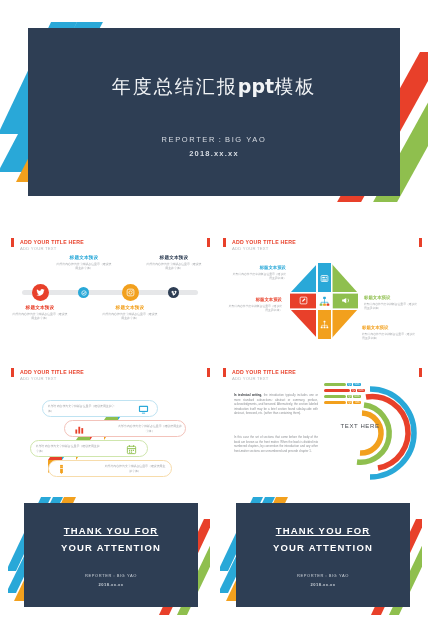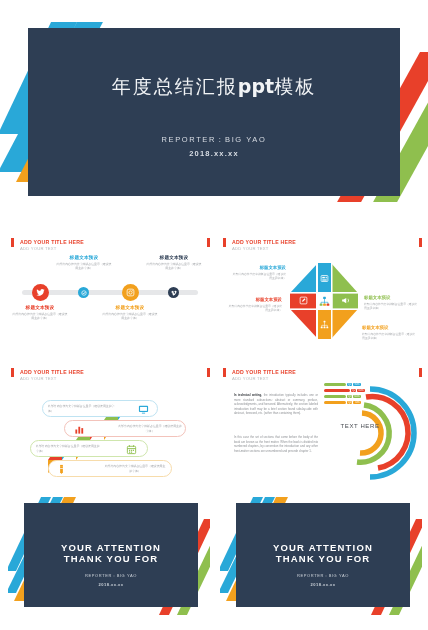--- a/index.html
+++ b/index.html
@@ -88,21 +88,21 @@
   .lg-k { font-size: 2.6px; color: #fff; padding: 0 1px; border-radius: 1px; }
   .center-label { position: absolute; font-size: 6px; color: #4a4e54; letter-spacing: .6px; }
 
   
   .tslide { width: 202px; height: 118px; }
   #slide-thanks-1 { left: 8px;   top: 497px; }
   #slide-thanks-2 { left: 220px; top: 497px; }
   .tslide .navy { left: 16px; top: 6px; width: 174px; height: 104px; }
   .ty-l1, .ty-l2 { position: absolute; left: 16px; width: 174px; text-align: center;
                    color: #fff; font-weight: bold; font-size: 9.5px; letter-spacing: 1.2px; }
-  .ty-l1 { top: 56px; } .ty-l2 { top: 45px; }
+  .ty-l1 { top: 28px; text-decoration: underline; } .ty-l2 { top: 45px; }
   .ty-rep  { position: absolute; left: 16px; width: 174px; text-align: center;
              color: #cdd3da; font-size: 4px; letter-spacing: .6px; top: 76px; }
   .ty-date { position: absolute; left: 16px; width: 174px; text-align: center;
              color: #cdd3da; font-size: 4px; letter-spacing: .5px; top: 85px; font-weight: bold; }
   svg { display: block; overflow: visible; }
 </style>
 </head>
 <body>
 
 <div class="page">

